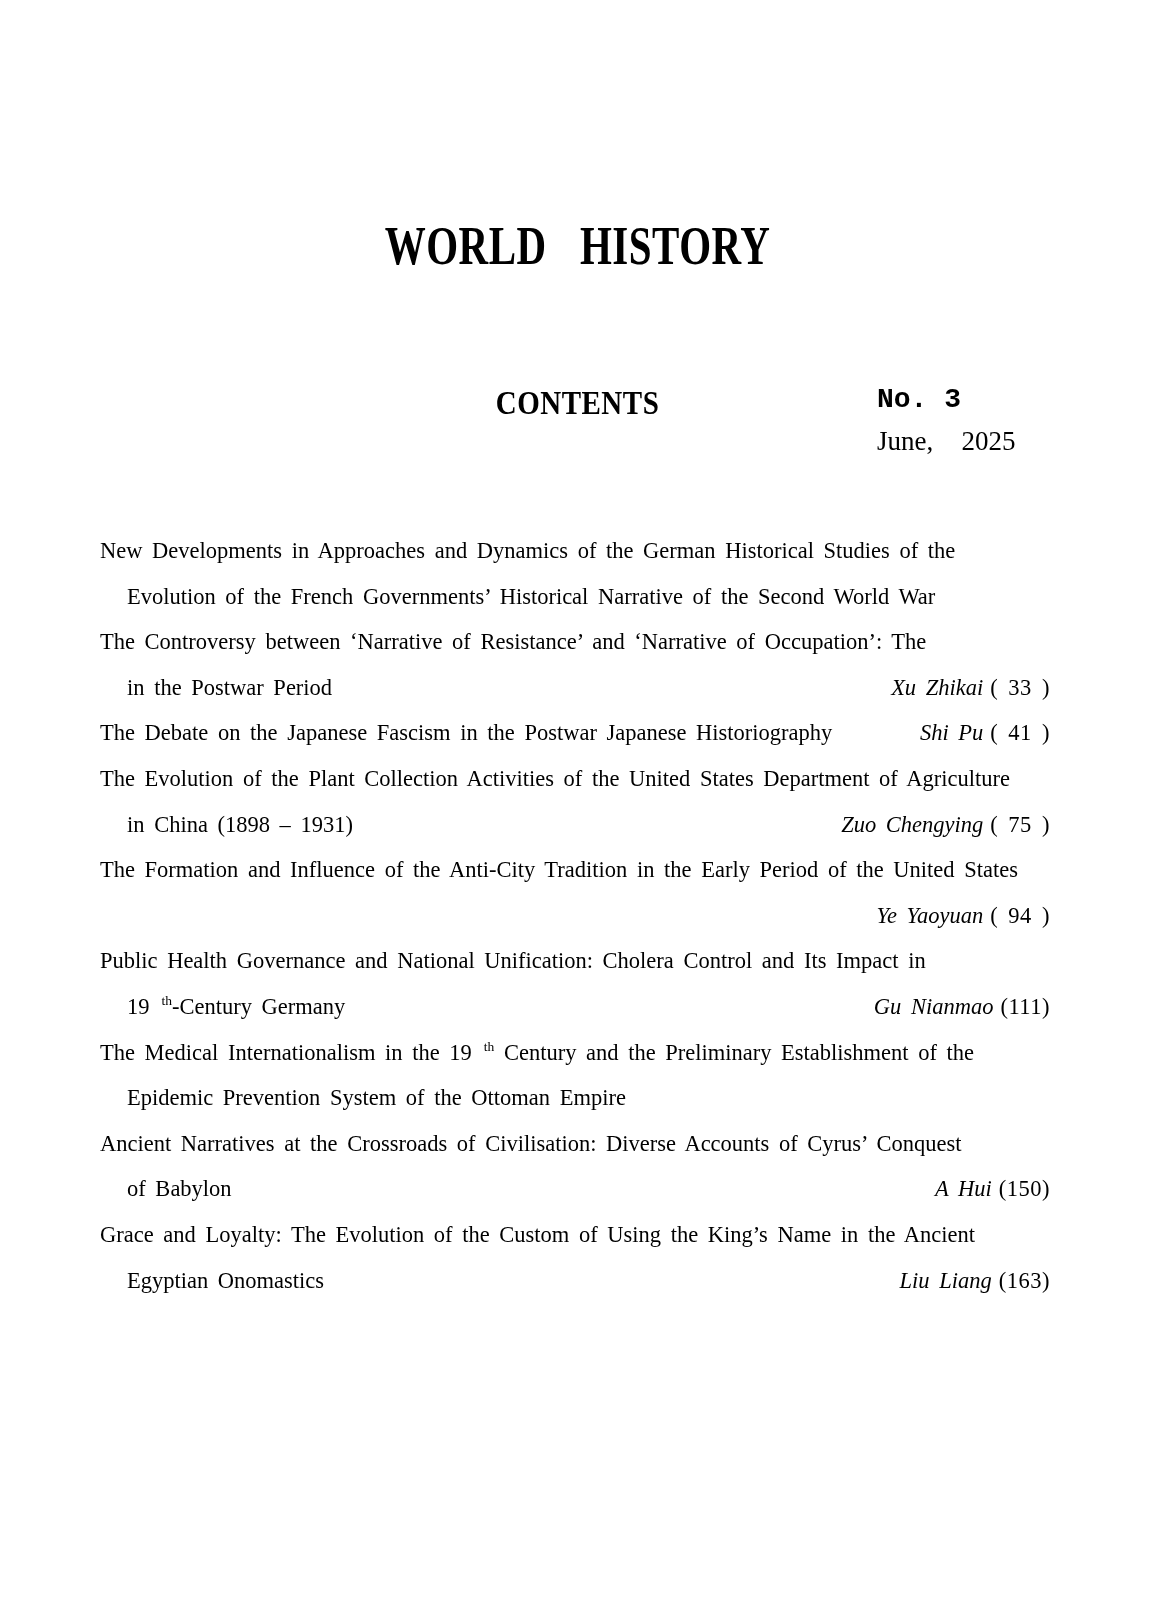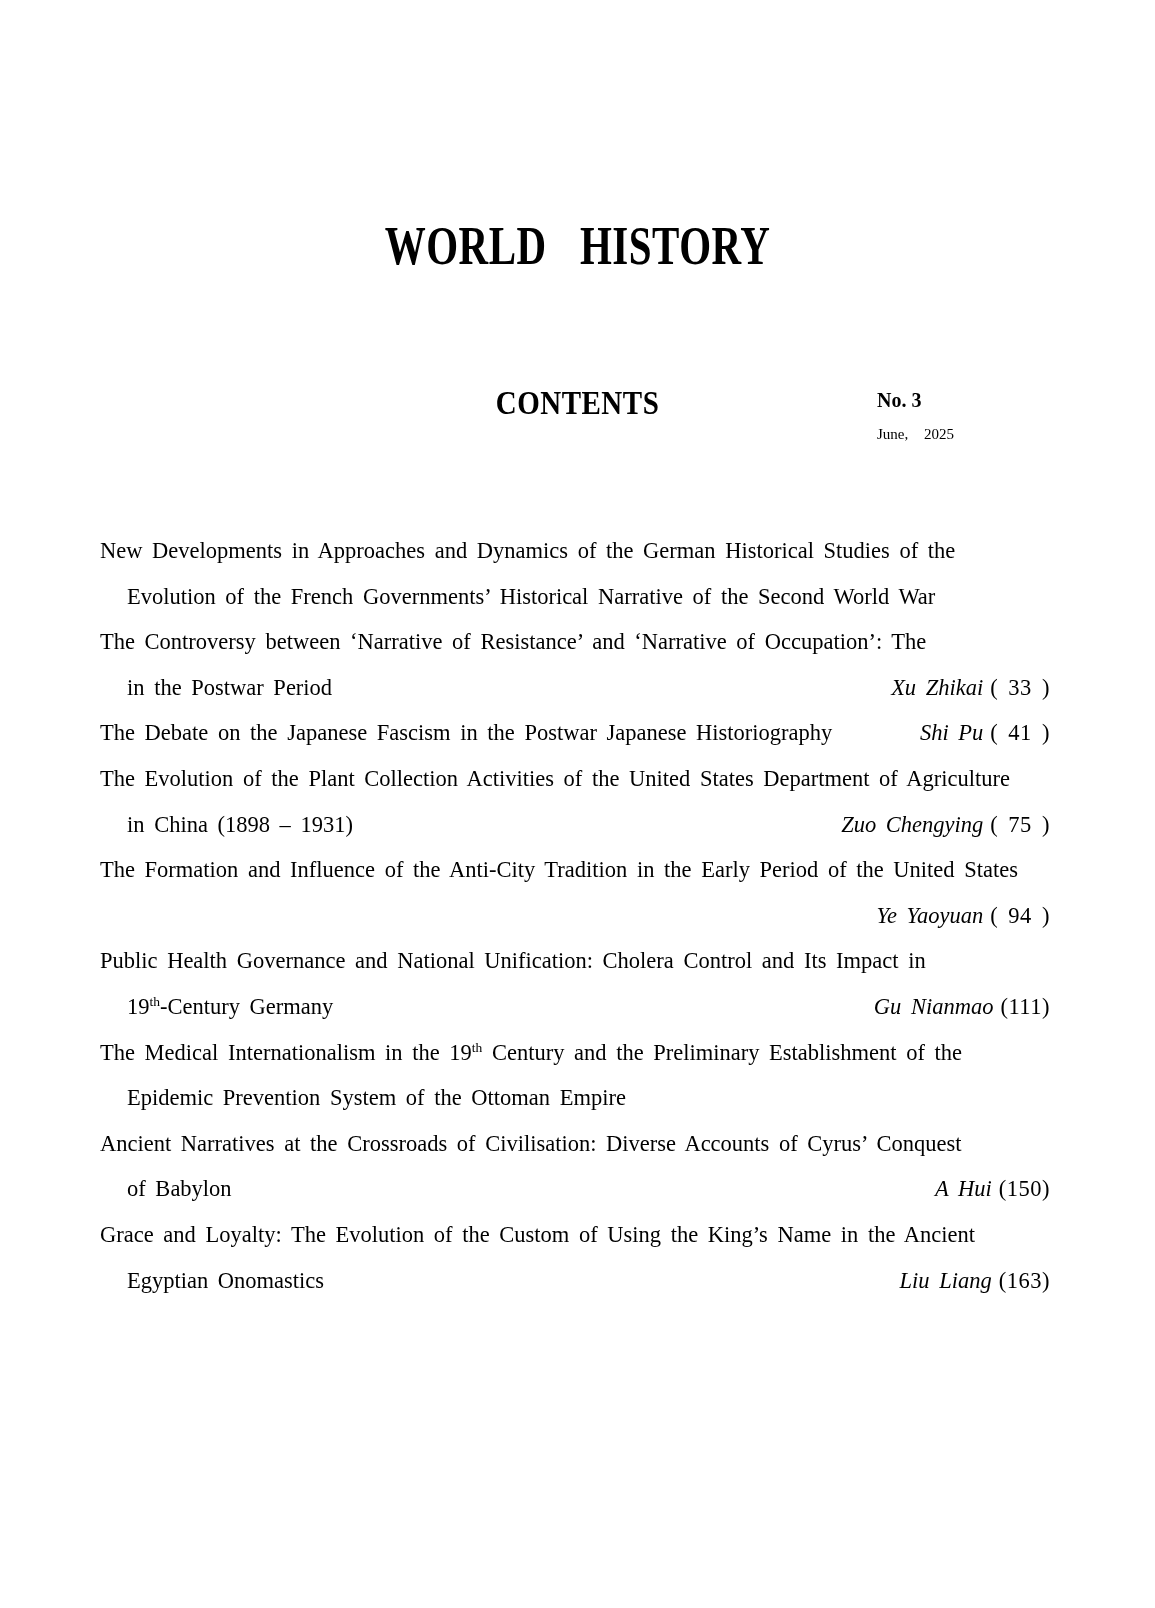--- a/index.html
+++ b/index.html
@@ -31,26 +31,27 @@
     font-weight: bold;
     letter-spacing: 0.5px;
     transform: scaleY(1.15);
     transform-origin: 50% 0;
   }
   .issue-block {
     position: absolute;
     left: 877px; top: 386px;
   }
   .issue-no {
-    font-size: 20px;
+    font-size: 28px;
     font-weight: bold;
     line-height: 28px;
+    font-family: Liberation Mono, monospace;
   }
   .issue-date {
-    font-size: 15px;
+    font-size: 27px;
     margin-top: 12px;
     word-spacing: 0.8em;
   }
   .toc {
     position: absolute;
     left: 100px; top: 528px;
     width: 950px;
     font-size: 22.5px;
     line-height: 45.6px;
     word-spacing: 4px;
@@ -64,20 +65,21 @@
   .toc-line.indent { padding-left: 27px; }
   .line-text { flex: 0 1 auto; }
   .line-ref { flex: 0 0 auto; margin-left: 18px; }
   .author { font-style: italic; }
   .page { font-style: normal; margin-left: 7px; letter-spacing: 0.5px; }
   sup {
     font-size: 0.6em;
     line-height: 0;
     vertical-align: super;
     letter-spacing: 0;
+    margin-left: 12px;
   }
 </style>
 </head>
 <body>
 
 <div class="journal-title">WORLD HISTORY</div>
 
 <div class="contents-label">CONTENTS</div>
 
 <div class="issue-block">

